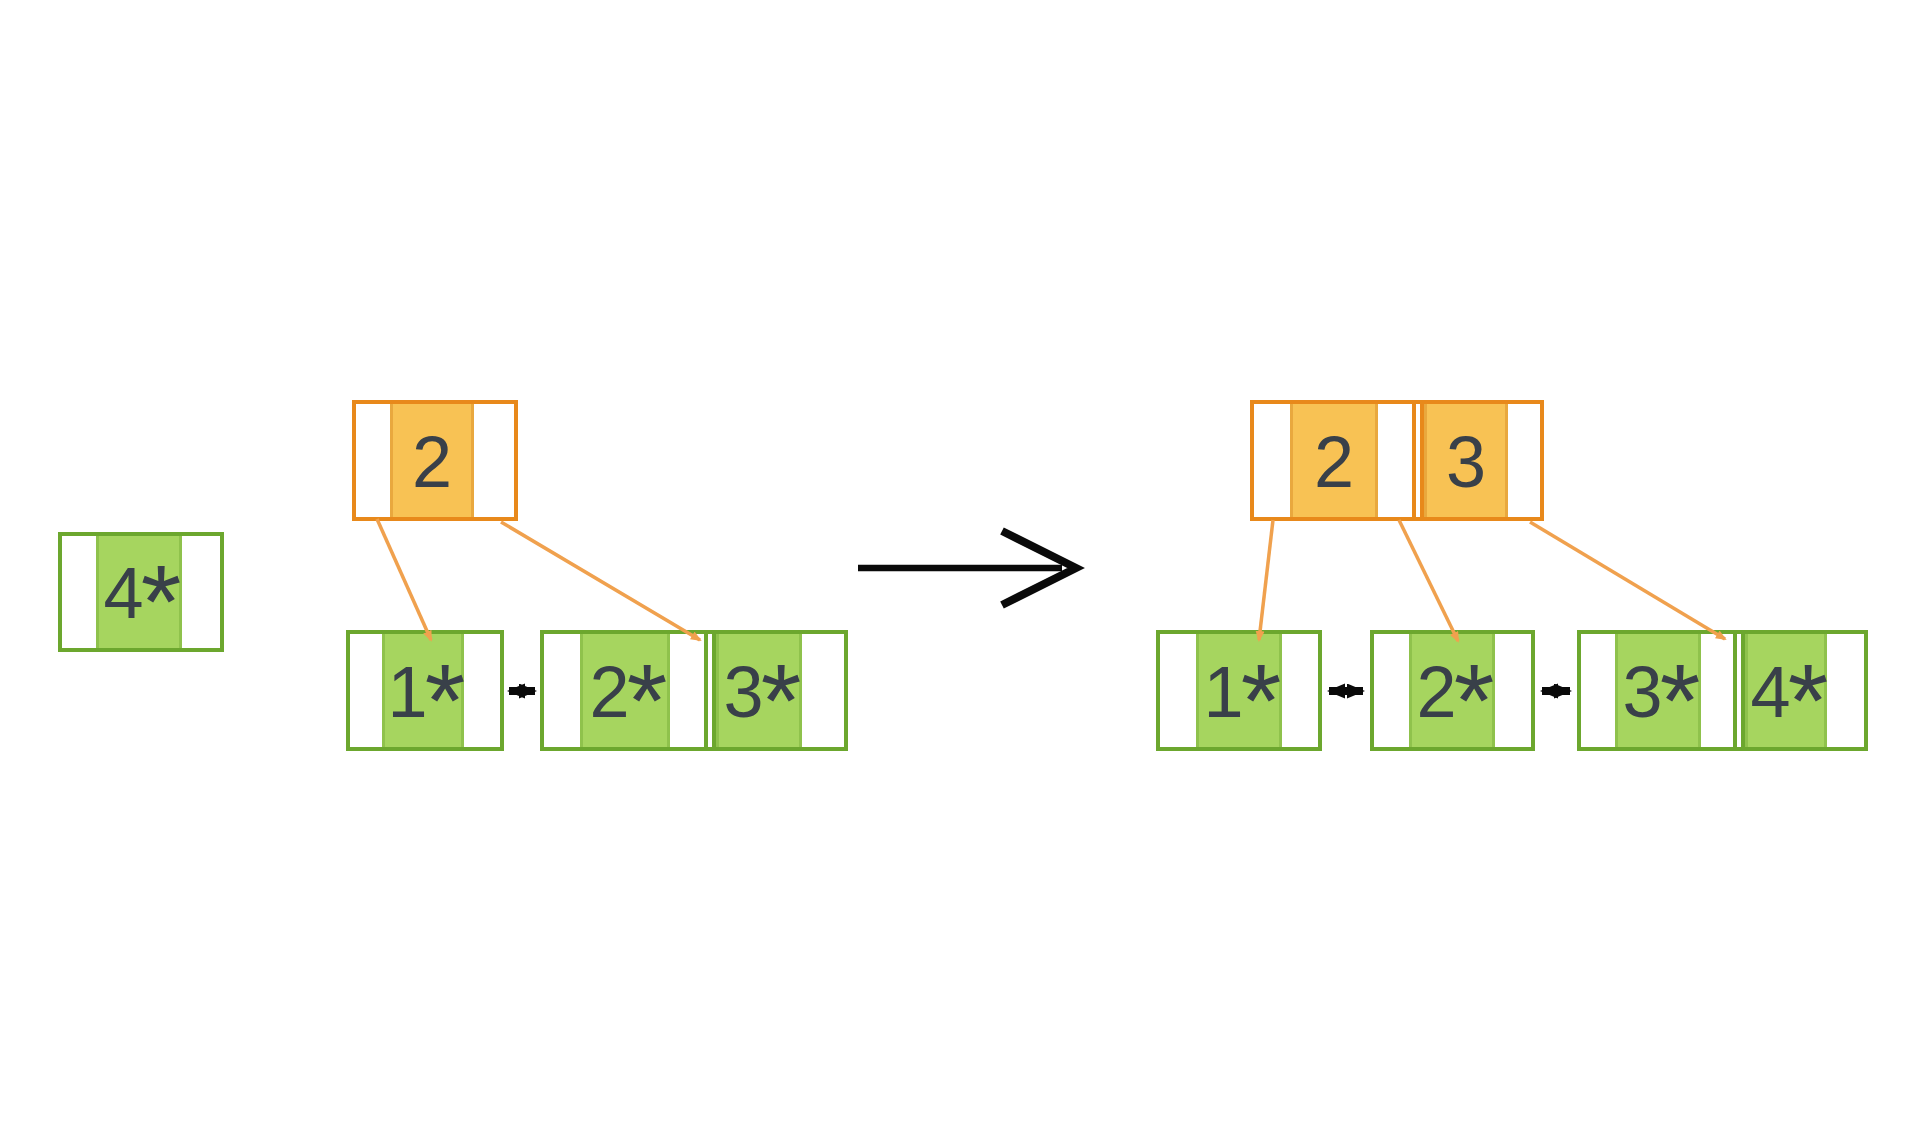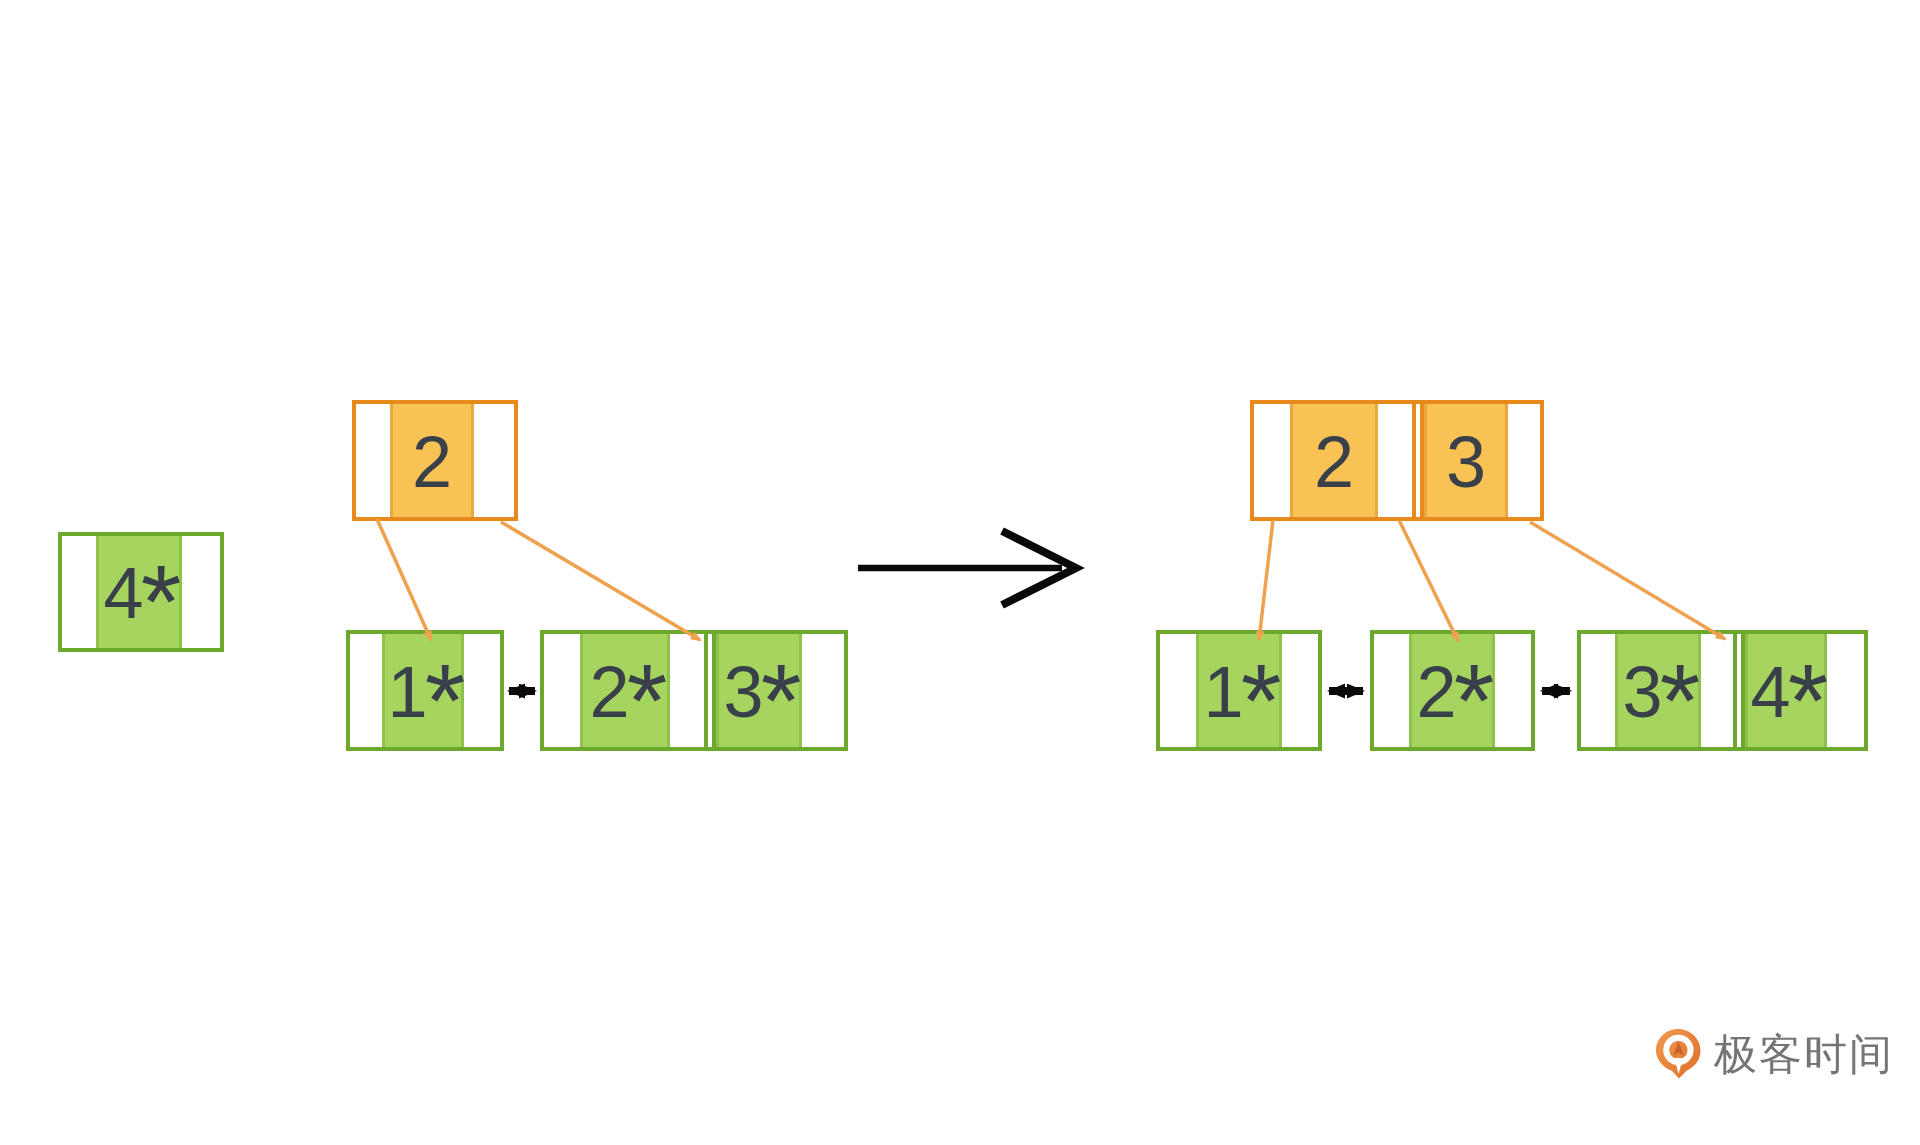--- a/index.html
+++ b/index.html
@@ -172,29 +172,14 @@
     <line class="link" x1="1530" y1="522" x2="1725" y2="639" marker-end="url(#oh)"></line>
 
     <line class="sib" x1="509" y1="691" x2="535" y2="691" marker-start="url(#bh)" marker-end="url(#bh)"></line>
     <line class="sib" x1="1329" y1="691" x2="1363" y2="691" marker-start="url(#bh)" marker-end="url(#bh)"></line>
     <line class="sib" x1="1542" y1="691" x2="1570" y2="691" marker-start="url(#bh)" marker-end="url(#bh)"></line>
 
     <line class="big-arrow-line" x1="858" y1="568" x2="1062" y2="568"></line>
     <polyline class="big-arrow-chevron" points="1002,531 1076,568 1002,605"></polyline>
   </svg>
 
-  <div class="logo">
-    <svg width="47" height="52" viewBox="0 0 47 52">
-      <defs>
-        <linearGradient id="lg" x1="0" y1="0" x2="1" y2="1">
-          <stop offset="0" stop-color="#F09A52"></stop>
-          <stop offset="1" stop-color="#DE6E26"></stop>
-        </linearGradient>
-      </defs>
-      <path d="M23 1 C35.2 1 45.5 10.6 45.5 22.6 C45.5 31.6 40 39.2 31.8 42.4 L24 50.5 L16.5 42.6 C8 39.6 1 31.8 1 22.6 C1 10.6 10.8 1 23 1 Z" fill="url(#lg)"></path>
-      <circle cx="23.4" cy="22" r="12.2" fill="none" stroke="#ffffff" stroke-width="6"></circle>
-      <path d="M19.2 30 L28 30 L23.6 46 Z" fill="#ffffff"></path>
-      <path d="M23.5 13.5 L28.6 27.5 L23.5 24.4 L18.4 27.5 Z" fill="#C96226"></path>
-    </svg>
-    <span class="logo-text">极客时间</span>
-  </div>
 
 </div>
 
 </body></html>

